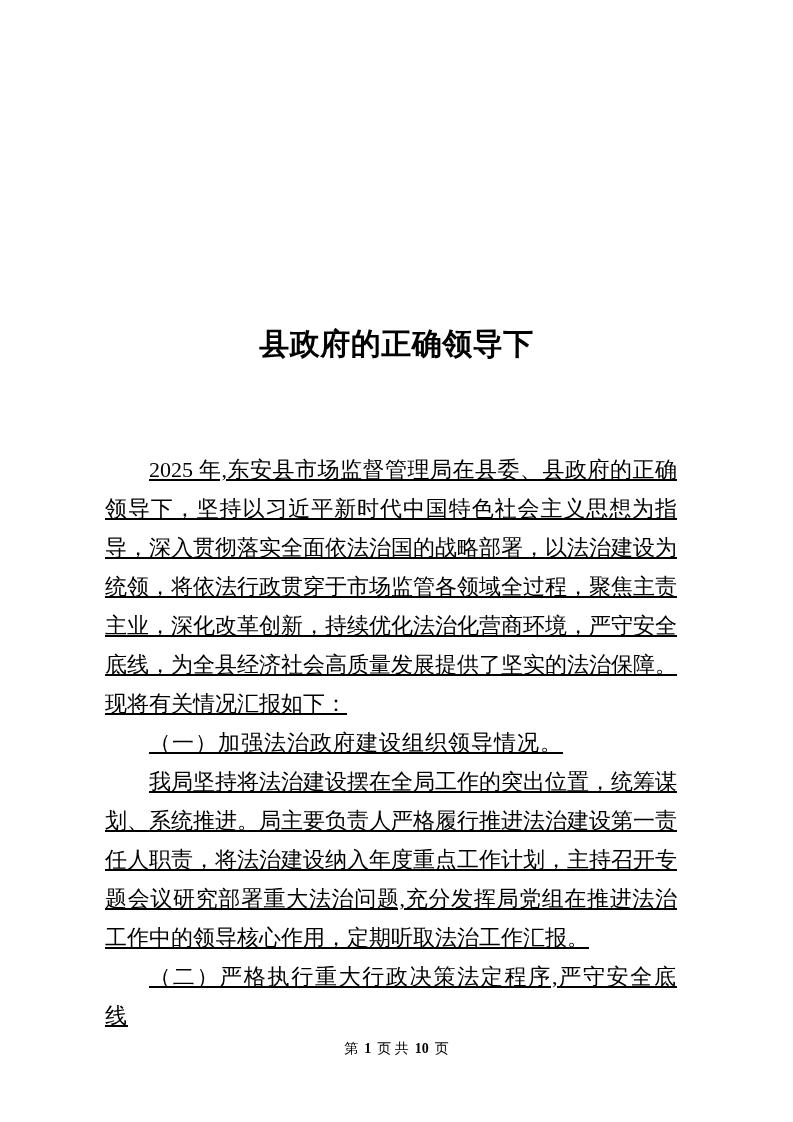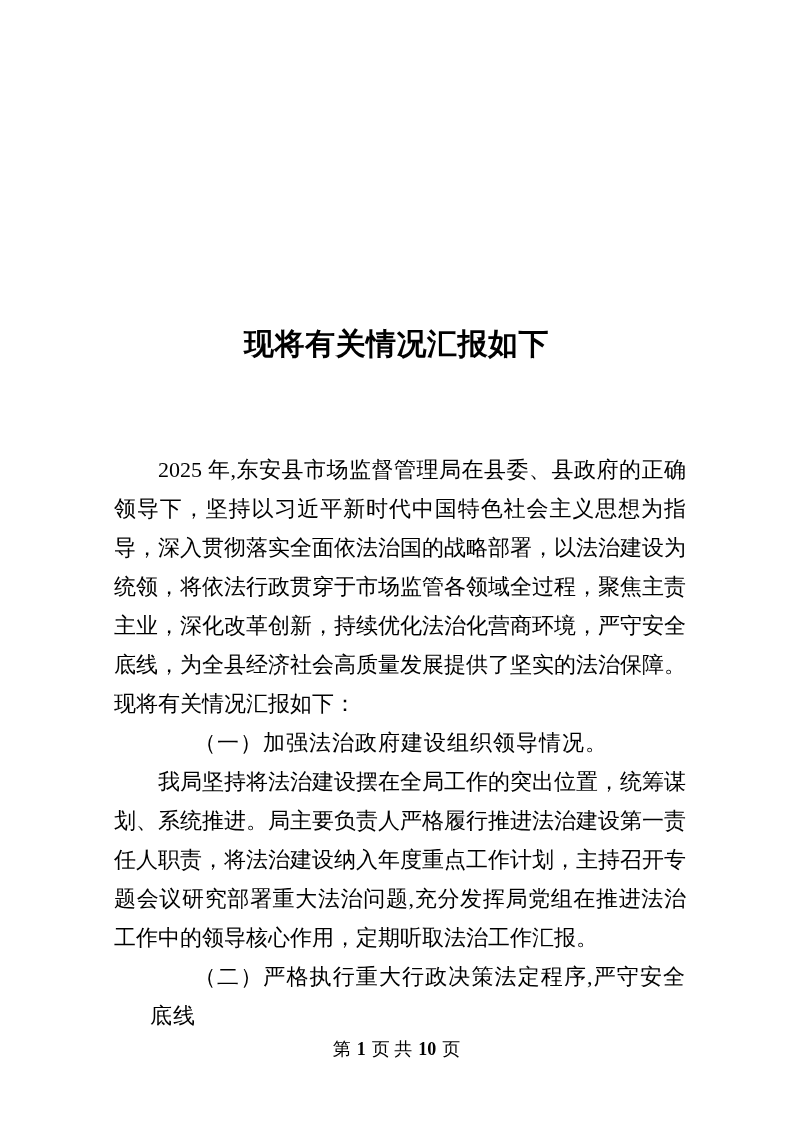--- a/index.html
+++ b/index.html
@@ -23,71 +23,71 @@
     right: 0;
     text-align: center;
     font-size: 30px;
     line-height: 40px;
     font-weight: bold;
     letter-spacing: 0.5px;
   }
   .doc-body {
     position: absolute;
     top: 450px;
-    left: 114px;
+    left: 105px;
     width: 572px;
     font-size: 22px;
     line-height: 39px;
     text-align: justify;
     text-justify: inter-ideograph;
+    text-decoration: underline;
   }
   .para,
   .h1,
   .h2 {
     margin: 0;
     padding: 0;
     text-indent: 2em;
     font-size: 22px;
     line-height: 39px;
     font-weight: normal;
   }
   .h1 {
     font-weight: bold;
     font-family: "Liberation Sans", "DejaVu Sans", sans-serif;
     letter-spacing: 0.5px;
   }
   .h2 {
     letter-spacing: 1px;
-    margin-left: 36px;
   }
   .doc-footer {
     position: absolute;
     top: 1039px;
     left: 0;
     right: 0;
     text-align: center;
-    font-size: 18px;
+    font-size: 14px;
     line-height: 20px;
     color: #000000;
   }
   .doc-footer span,
   .doc-footer b {
     margin: 0 3px;
   }
   .doc-footer b {
     font-weight: bold;
   }
 </style>
 </head>
 <body>
 
 <div class="page">
 
   <header class="doc-title">
-    <div>现将有关情况汇报如下</div>
+    <div>县政府的正确领导下</div>
   </header>
 
   <main class="doc-body">
     <p class="para">2025 年,东安县市场监督管理局在县委、县政府的正确领导下，坚持以习近平新时代中国特色社会主义思想为指导，深入贯彻落实全面依法治国的战略部署，以法治建设为统领，将依法行政贯穿于市场监管各领域全过程，聚焦主责主业，深化改革创新，持续优化法治化营商环境，严守安全底线，为全县经济社会高质量发展提供了坚实的法治保障。现将有关情况汇报如下：</p>
     <h3 class="h2">（一）加强法治政府建设组织领导情况。</h3>
     <p class="para">我局坚持将法治建设摆在全局工作的突出位置，统筹谋划、系统推进。局主要负责人严格履行推进法治建设第一责任人职责，将法治建设纳入年度重点工作计划，主持召开专题会议研究部署重大法治问题,充分发挥局党组在推进法治工作中的领导核心作用，定期听取法治工作汇报。</p>
     <h3 class="h2">（二）严格执行重大行政决策法定程序,严守安全底线</h3>
   </main>
 
   <footer class="doc-footer">

